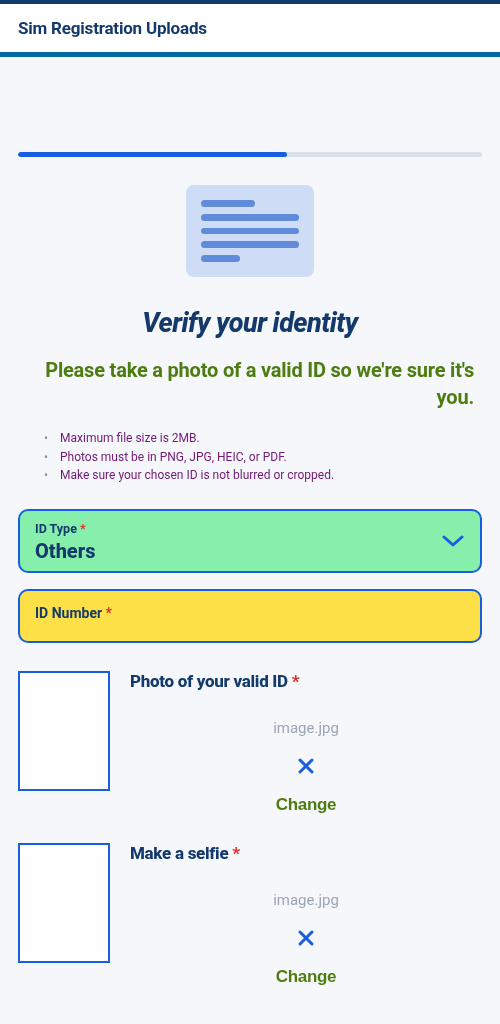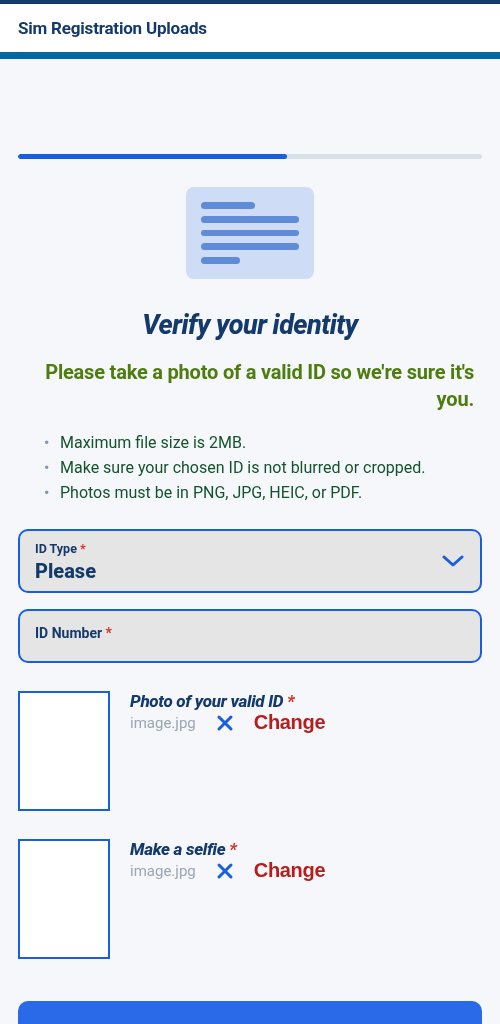--- a/index.html
+++ b/index.html
@@ -6,21 +6,21 @@
   html, body {
     width: 500px;
     font-family: -apple-system, BlinkMacSystemFont, "Segoe UI", Roboto, Helvetica, Arial, sans-serif;
     background: #f5f7fa;
     color: #14396b;
   }
   .top-border { height: 4px; background: #14396b; }
   .header {
     background: #ffffff;
     padding: 14px 18px;
-    border-bottom: 7px solid #0369a1;
+    border-bottom: 5px solid #0369a1;
   }
   .header-title {
     font-size: 17px;
     font-weight: 700;
     color: #14396b;
     letter-spacing: -0.2px;
   }
   .page-inner { padding: 0 18px 30px; }
   .progress-wrap { padding-top: 95px; }
   .progress-track {
@@ -74,38 +74,38 @@
     padding: 0 8px;
     line-height: 1.35;
     letter-spacing: -0.2px;
   }
   .rules {
     margin-top: 18px;
     padding-left: 42px;
     padding-right: 10px;
   }
   .rules li {
-    font-size: 16px;
-    color: #14532d;
+    font-size: 12px;
+    color: #701a75;
     line-height: 1.55;
     list-style: none;
     position: relative;
   }
   .rules li::before {
     content: "•";
     color: #8195ad;
     position: absolute;
     left: -16px;
   }
 
   .field {
     margin-top: 24px;
     border: 2px solid #185ee0;
     border-radius: 10px;
-    background: #e5e5e5;
+    background: #86efac;
     position: relative;
     padding: 10px 15px 8px;
   }
   .field-label {
     font-size: 12.5px;
     font-weight: 700;
     color: #14396b;
   }
   .req { color: #d93025; }
   .select-value {
@@ -119,21 +119,21 @@
     right: 16px;
     top: 50%;
     transform: translateY(-50%);
   }
   .chevron svg { display:block; }
 
   .field-input {
     margin-top: 16px;
     border: 2px solid #185ee0;
     border-radius: 10px;
-    background: #e5e5e5;
+    background: #fde047;
     padding: 14px 15px 20px;
   }
   .input-label { font-size: 14px; font-weight: 700; color: #14396b; }
 
   .upload-row {
     display: flex;
     margin-top: 28px;
     gap: 20px;
   }
   .thumb {
@@ -142,33 +142,34 @@
     border: 2px solid #185ee0;
     background: #ffffff;
     flex-shrink: 0;
   }
   .upload-info { flex: 1; }
   .upload-title {
     font-size: 17px;
     font-weight: 800;
     color: #14396b;
     letter-spacing: -0.3px;
-    font-style: italic;
   }
   .file-row {
     display: flex;
     align-items: center;
     gap: 20px;
+    margin-top: 28px;
+    flex-direction: column;
   }
   .file-name { color: #9aa6b5; font-size: 15px; }
   .x-icon svg { display:block; }
   .change-btn {
-    font-size: 20px;
-    font-weight: 800;
-    color: #b91c1c;
+    font-size: 17px;
+    font-weight: 800;
+    color: #4d7c0f;
     letter-spacing: -0.3px;
     background: none;
     border: none;
     cursor: pointer;
   }
 
   .next-btn {
     display: block;
     width: 100%;
     margin-top: 42px;
@@ -208,29 +209,29 @@
       <div class="doc-line full"></div>
       <div class="doc-line short2"></div>
     </div>
   </div>
 
   <h1 class="title-main">Verify your identity</h1>
   <p class="subtitle">Please take a photo of a valid ID so we're sure it's you.</p>
 
   <ul class="rules">
     <li>Maximum file size is 2MB.</li>
+    <li>Photos must be in PNG, JPG, HEIC, or PDF.</li>
     <li>Make sure your chosen ID is not blurred or cropped.</li>
-    <li>Photos must be in PNG, JPG, HEIC, or PDF.</li>
   </ul>
 
   <div class="field">
     <div class="field-label">
       <span>ID Type</span> <span class="req">*</span>
     </div>
-    <div class="select-value">Please</div>
+    <div class="select-value">Others</div>
     <span class="chevron">
       <svg width="22" height="14" viewBox="0 0 22 14">
           <polyline points="2,3 11,11 20,3" fill="none" stroke="#185ee0" stroke-width="3" stroke-linecap="round" stroke-linejoin="round"></polyline>
         </svg>
     </span>
   </div>
 
   <div class="field-input">
     <div class="input-label">
       <span>ID Number</span> <span class="req">*</span>

